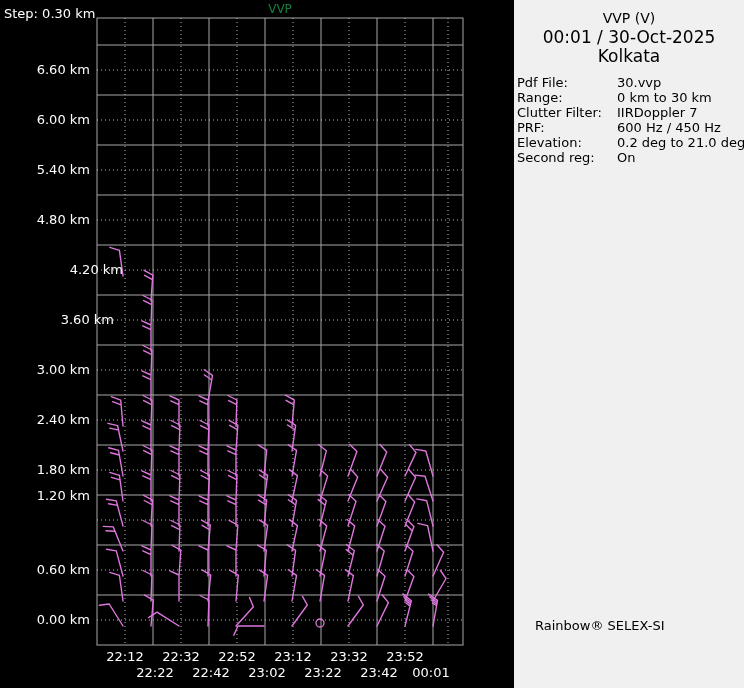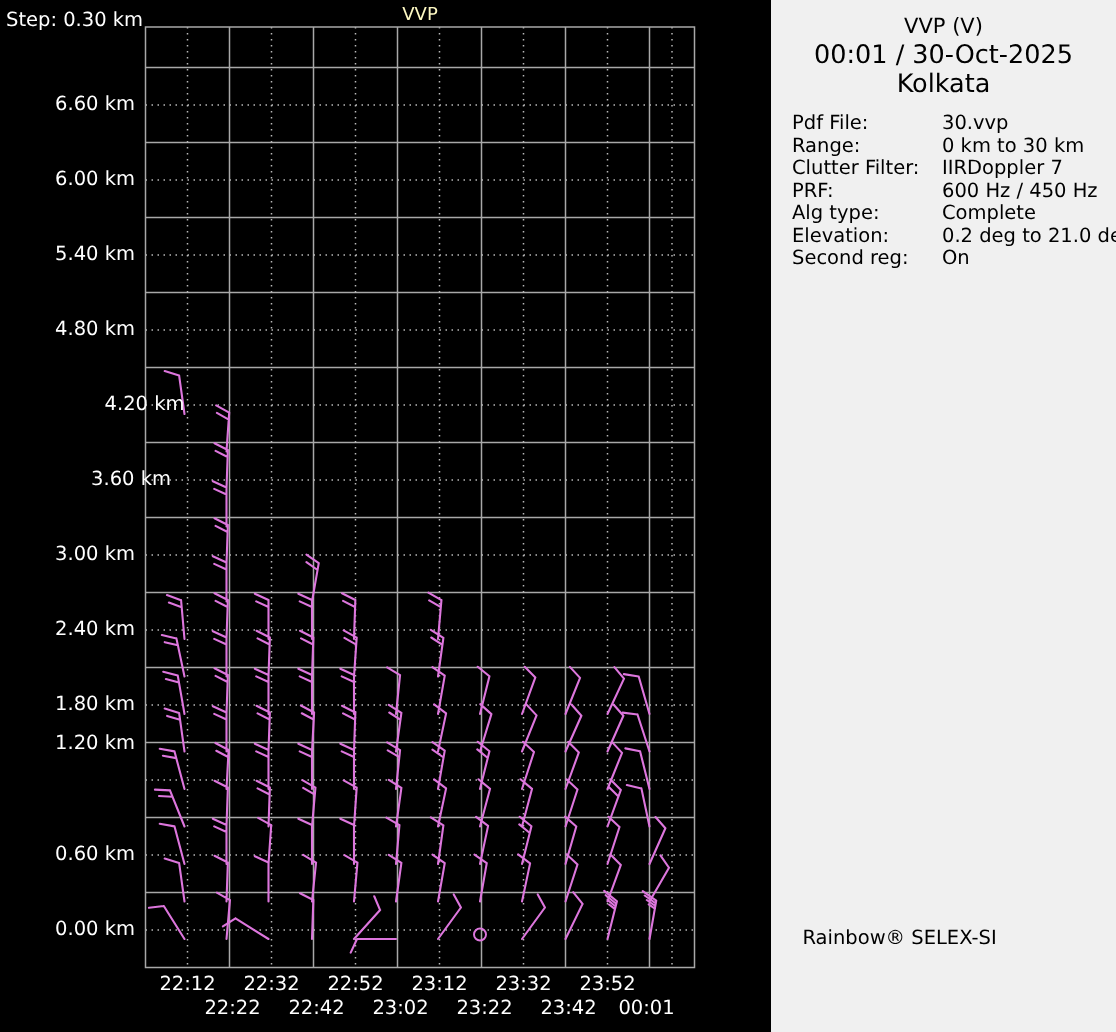--- a/index.html
+++ b/index.html
@@ -1,30 +1,30 @@
 <!DOCTYPE html>
 <html><head>
 <meta charset="utf-8">
 <style>
   html,body{margin:0;padding:0;background:#222;}
   .screen{position:relative;width:744px;height:688px;background:#000;overflow:hidden;
           font-family:"DejaVu Sans",sans-serif;}
   .plot-region{position:absolute;left:0;top:0;width:513px;height:496px;text-decoration:underline;}
   #plot-svg{position:absolute;left:0;top:0;}
   .step-label{position:absolute;left:4px;top:6px;color:#fff;font-size:13px;white-space:nowrap;}
-  .plot-title{position:absolute;left:97px;top:2px;width:366px;text-align:center;color:#fef9c3;font-size:12px;}
+  .plot-title{position:absolute;left:97px;top:2px;width:366px;text-align:center;color:#15803d;font-size:12px;}
   .ylab{position:absolute;left:0;width:90px;text-align:right;color:#fff;font-size:13px;white-space:nowrap;}
   .xlab{position:absolute;width:60px;text-align:center;color:#fff;font-size:13px;white-space:nowrap;}
   .info-panel{position:absolute;left:514px;top:0;width:230px;height:688px;background:#f0f0f0;color:#000;}
   .panel-title{margin-top:9px;text-align:center;font-size:14px;line-height:19px;}
   .panel-datetime{text-align:center;font-size:17px;line-height:19px;}
   .panel-site{text-align:center;font-size:17px;line-height:19px;}
   .fields{margin-top:9px;font-size:13px;}
   .frow{display:flex;line-height:15px;}
-  .flabel{width:100px;padding-left:14px;flex:none;white-space:nowrap;}
+  .flabel{width:100px;padding-left:3px;flex:none;white-space:nowrap;}
   .fvalue{white-space:nowrap;}
   .panel-footer{position:absolute;left:21px;top:618px;font-size:13px;}
 </style>
 </head>
 <body>
 
 <div class="screen">
 
   <div class="plot-region">
     <svg id="plot-svg" width="513" height="688">
@@ -92,24 +92,20 @@
         </div>
         <div class="frow">
           <div class="flabel">Clutter Filter:</div>
           <div class="fvalue">IIRDoppler 7</div>
         </div>
         <div class="frow">
           <div class="flabel">PRF:</div>
           <div class="fvalue">600 Hz / 450 Hz</div>
         </div>
         <div class="frow">
-          <div class="flabel">Alg type:</div>
-          <div class="fvalue">Complete</div>
-        </div>
-        <div class="frow">
           <div class="flabel">Elevation:</div>
           <div class="fvalue">0.2 deg to 21.0 deg</div>
         </div>
         <div class="frow">
           <div class="flabel">Second reg:</div>
           <div class="fvalue">On</div>
         </div>
       </div>
     <div class="panel-footer">Rainbow® SELEX-SI</div>
   </div>

